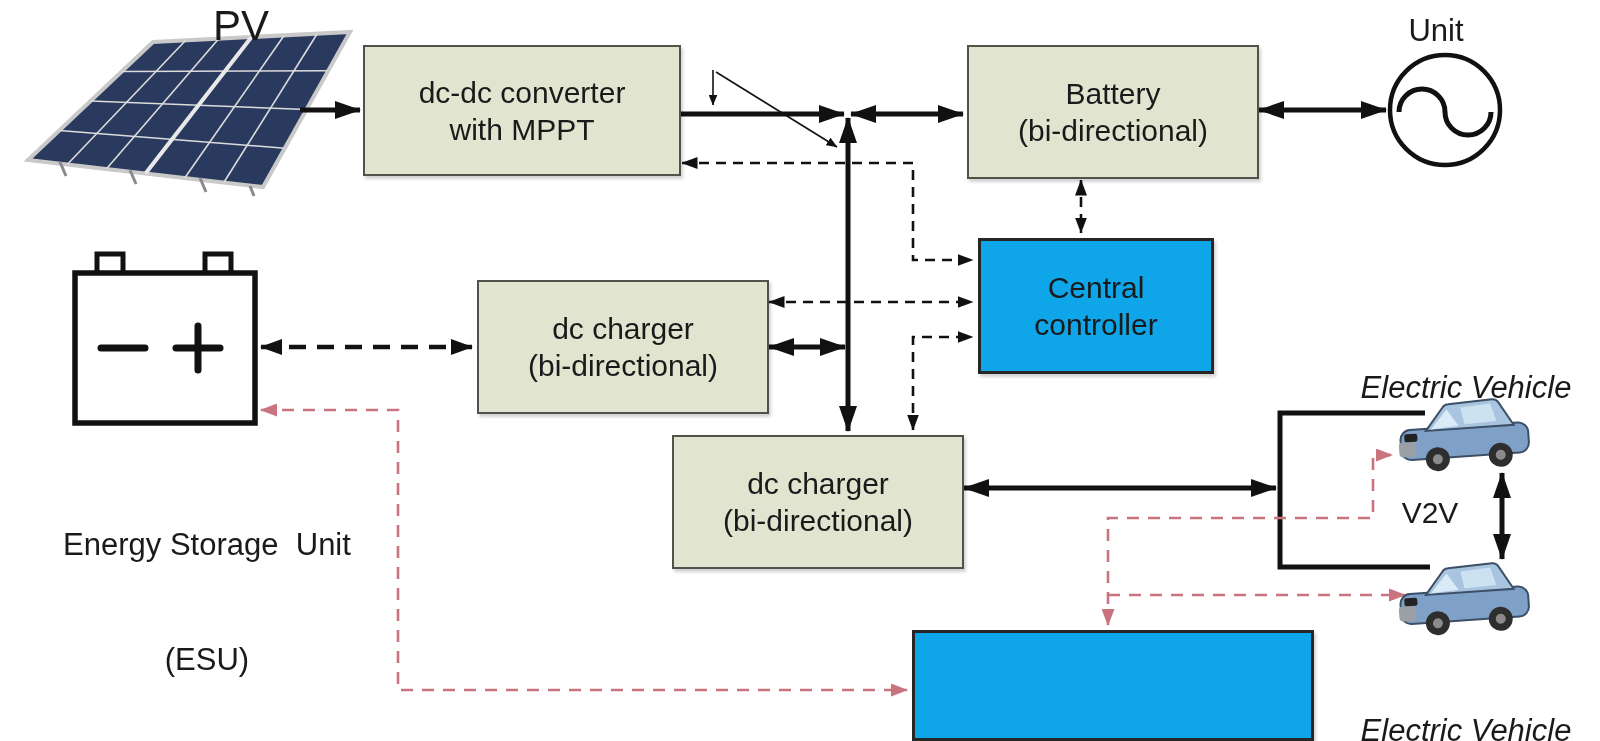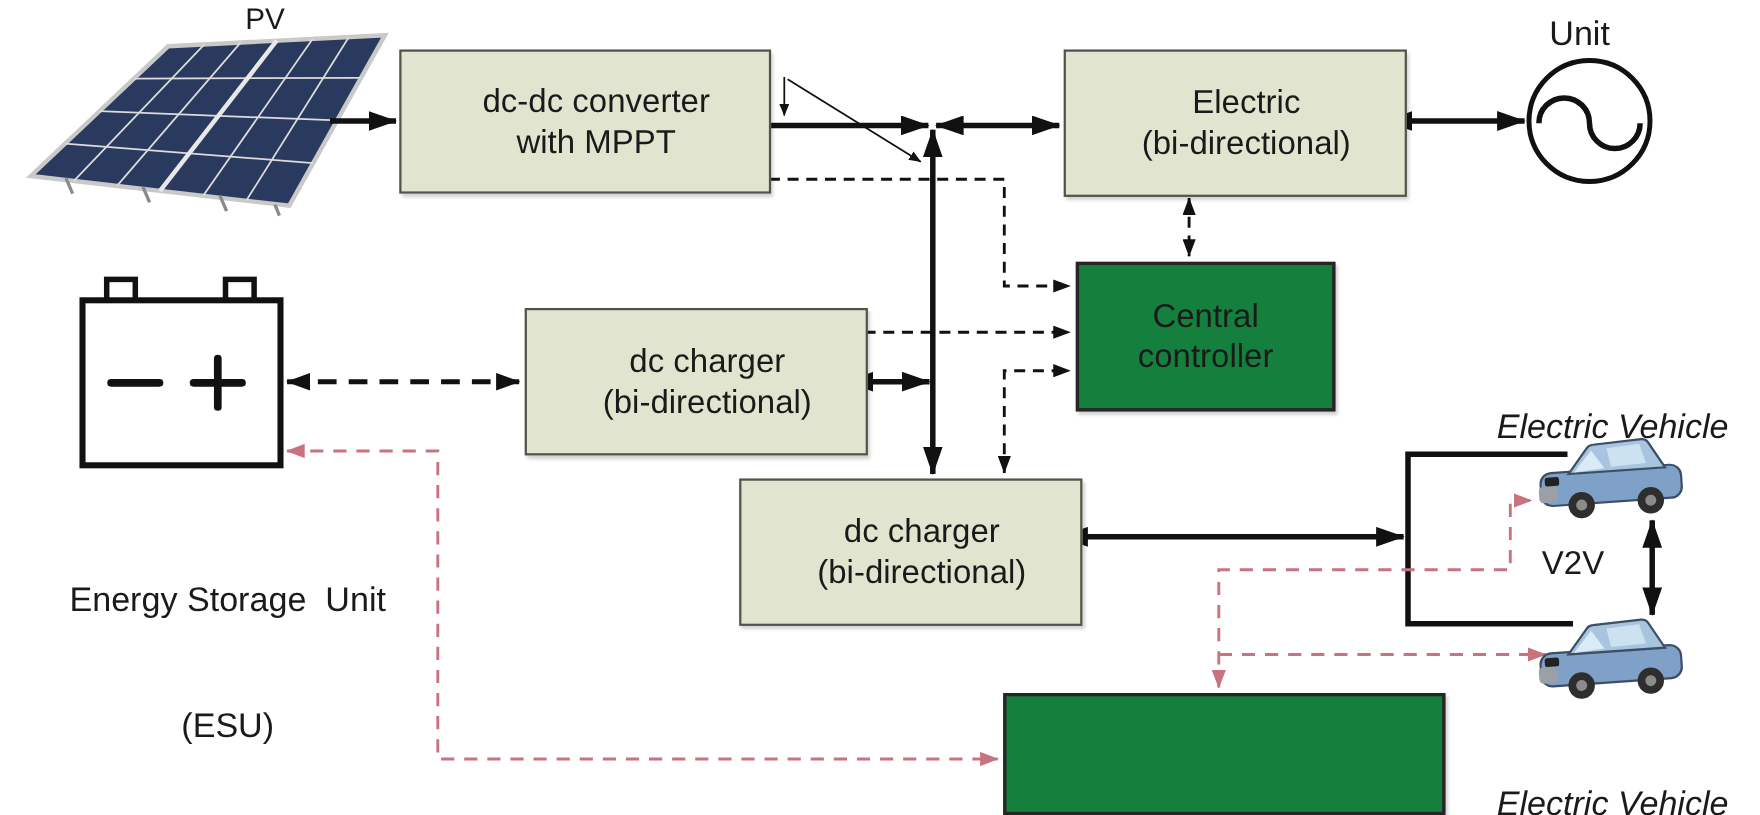--- a/index.html
+++ b/index.html
@@ -1,26 +1,26 @@
 <!DOCTYPE html>
 <html><head>
 <meta charset="utf-8">
 <style>
   html,body{margin:0;padding:0;background:#ffffff;}
   .canvas{position:relative;width:1600px;height:741px;background:#ffffff;overflow:hidden;
           font-family:"Liberation Sans",sans-serif;color:#1a1a1a;}
   .layer{position:absolute;left:0;top:0;width:1600px;height:741px;}
   .box{position:absolute;display:flex;flex-direction:column;align-items:center;justify-content:center;
        text-align:center;box-shadow:2px 3px 3px rgba(0,0,0,0.18);}
-  .box-green{background:#e1e4cf;border:2.5px solid #52524a;padding-left:20px;}
-  .box-pink{background:#15803d;border:3px solid #262626;}
+  .box-green{background:#e1e4cf;border:2.5px solid #52524a;}
+  .box-pink{background:#0ea5e9;border:3px solid #262626;}
   .box span{display:block;font-size:30px;line-height:37px;}
   .lbl{position:absolute;text-align:center;white-space:pre;}
   .lbl div{line-height:1.12;}
-  #lbl-pv{left:196px;top:2px;width:90px;font-size:27px;}
+  #lbl-pv{left:196px;top:2px;width:90px;font-size:42px;}
   #lbl-bus{left:680px;top:32px;width:280px;font-size:29px;}
   #lbl-grid{left:1386px;top:13px;width:100px;font-size:31px;}
   #lbl-esu{left:0px;top:456px;width:350px;font-size:31px;margin-left:32px;}
   #lbl-esu div{margin-bottom:8px;}
   #lbl-ev1{left:1334px;top:299px;width:264px;font-size:31px;}
   #lbl-ev1 div, #lbl-ev2 div{margin-bottom:9px;font-style:italic;}
   #lbl-v2v{left:1388px;top:496px;width:84px;font-size:30px;}
   #lbl-ev2{left:1334px;top:642px;width:264px;font-size:31px;}
 </style>
 </head>
@@ -131,21 +131,21 @@
     <use href="#car" x="0" y="0" transform="translate(1398,386) rotate(-4 70 45)"></use>
     <use href="#car" x="0" y="0" transform="translate(1398,550) rotate(-4 70 45)"></use>
   </svg>
 
   <div class="box box-green" style="left:363px;top:45px;width:314px;height:127px;">
     <span>dc-dc converter</span>
     <span>with MPPT</span>
   </div>
 
   <div class="box box-green" style="left:967px;top:45px;width:288px;height:130px;">
-    <span>Electric</span>
+    <span>Battery</span>
     <span>(bi-directional)</span>
   </div>
 
   <div class="box box-pink" style="left:978px;top:238px;width:230px;height:130px;">
     <span>Central</span>
     <span>controller</span>
   </div>
 
   <div class="box box-green" style="left:477px;top:280px;width:288px;height:130px;">
     <span>dc charger</span>

